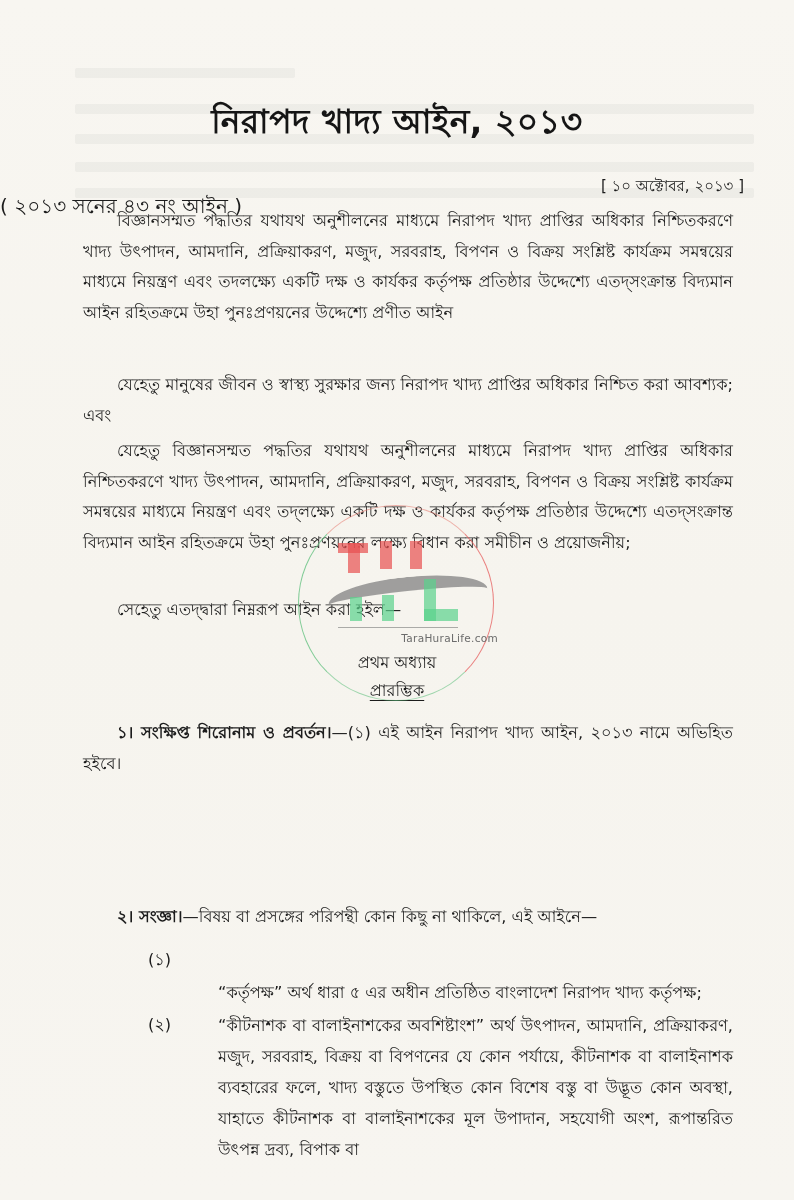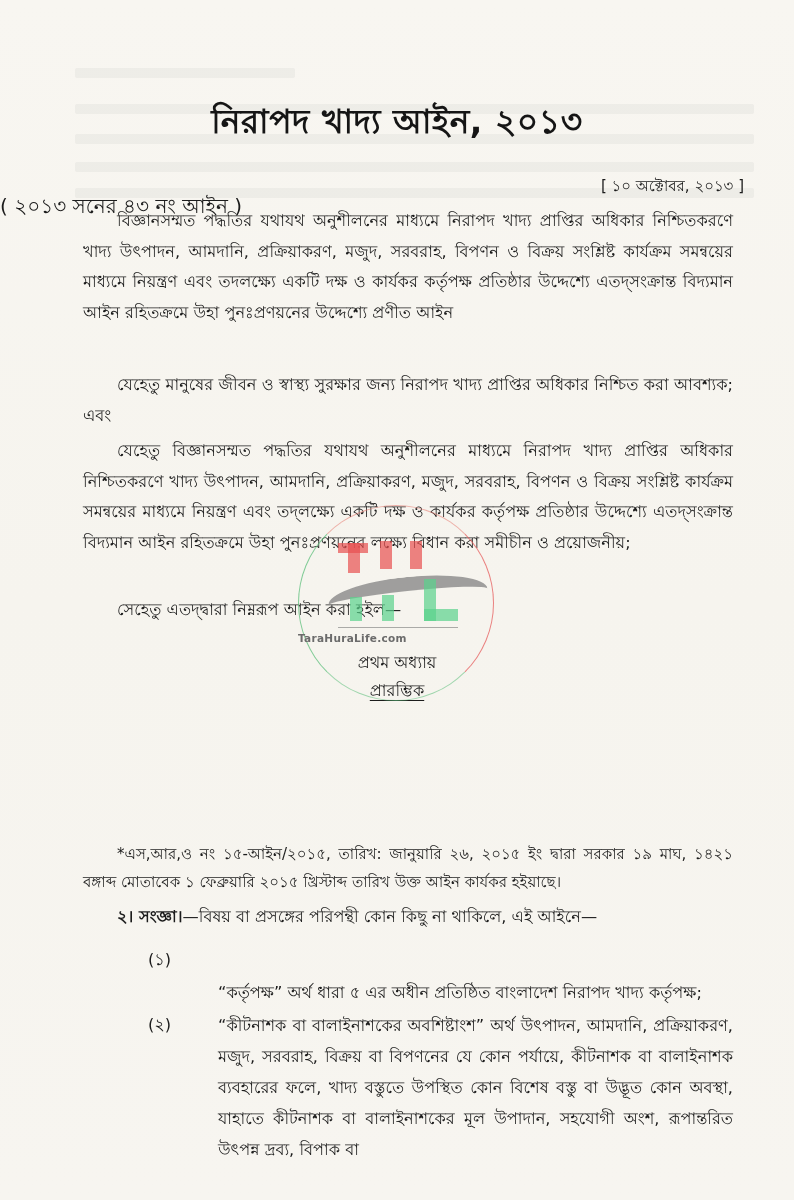--- a/index.html
+++ b/index.html
@@ -57,22 +57,22 @@
     .wm-red { position: absolute; background: rgba(232,80,80,0.7); }
     .wm-green { position: absolute; background: rgba(90,210,140,0.7); }
     .wm-swoosh {
       position: absolute; left: 30px; top: 72px; width: 160px; height: 40px;
       border-top: 14px solid rgba(130,130,130,0.75);
       border-radius: 100% 100% 0 0 / 100% 100% 0 0;
       transform: rotate(-6deg);
     }
     .wm-line { position: absolute; left: 40px; top: 122px; width: 120px; height: 1px; background: rgba(120,120,120,0.6); }
     .wm-site {
-      position: absolute; left: 0; top: 127px; width: 200px; text-align: left;
-      font-family: "DejaVu Sans", sans-serif; font-size: 10.5px; color: #6b6b6b; letter-spacing: 0.3px; font-weight: bold;
+      position: absolute; left: 0; top: 127px; width: 200px; text-align: right;
+      font-family: "DejaVu Sans", sans-serif; font-size: 10.5px; color: #6b6b6b; letter-spacing: 0.3px;
     }
   </style>
 </head>
 <body>
 
 <div class="page">
 
   <div class="bleed" style="top:68px; width:220px; right:auto;"></div>
   <div class="bleed" style="top:104px;"></div>
   <div class="bleed" style="top:134px;"></div>
@@ -89,23 +89,25 @@
 
   <p class="para indent" style="top:436px;">যেহেতু বিজ্ঞানসম্মত পদ্ধতির যথাযথ অনুশীলনের মাধ্যমে নিরাপদ খাদ্য প্রাপ্তির অধিকার নিশ্চিতকরণে খাদ্য উৎপাদন, আমদানি, প্রক্রিয়াকরণ, মজুদ, সরবরাহ, বিপণন ও বিক্রয় সংশ্লিষ্ট কার্যক্রম সমন্বয়ের মাধ্যমে নিয়ন্ত্রণ এবং তদ্‌লক্ষ্যে একটি দক্ষ ও কার্যকর কর্তৃপক্ষ প্রতিষ্ঠার উদ্দেশ্যে এতদ্‌সংক্রান্ত বিদ্যমান আইন রহিতক্রমে উহা পুনঃপ্রণয়নের লক্ষ্যে বিধান করা সমীচীন ও প্রয়োজনীয়;</p>
 
   <p class="para indent" style="top:595px;">সেহেতু এতদ্‌দ্বারা নিম্নরূপ আইন করা হইল—</p>
 
   <div class="center-line" style="top:678px;">
     <span class="underline">প্রারম্ভিক</span>
   </div>
   <div class="center-line" style="top:650px;">প্রথম অধ্যায়</div>
 
+  <p class="para indent" style="top:718px;">
+    <span class="bold">১। সংক্ষিপ্ত শিরোনাম ও প্রবর্তন।</span><span>—(১) এই আইন নিরাপদ খাদ্য আইন, ২০১৩ নামে অভিহিত হইবে।</span>
+  </p>
 
 
-  <p class="para indent note" style="top:840px;">*এস,আর,ও নং ১৫-আইন/২০১৫, তারিখ: জানুয়ারি ২৬, ২০১৫ ইং দ্বারা সরকার ১৯ মাঘ, ১৪২১ বঙ্গাব্দ মোতাবেক ১ ফেব্রুয়ারি ২০১৫ খ্রিস্টাব্দ তারিখ উক্ত আইন কার্যকর হইয়াছে।</p>
 
   <p class="para indent" style="top:902px;">
     <span class="bold">২। সংজ্ঞা।</span><span>—বিষয় বা প্রসঙ্গের পরিপন্থী কোন কিছু না থাকিলে, এই আইনে—</span>
   </p>
 
   <div class="def-num" style="top:945px;">(১)</div>
   <p class="def-text" style="top:945px;margin-top:32px;">“কর্তৃপক্ষ” অর্থ ধারা ৫ এর অধীন প্রতিষ্ঠিত বাংলাদেশ নিরাপদ খাদ্য কর্তৃপক্ষ;</p>
 
   <div class="def-num" style="top:1010px;">(২)</div>
   <p class="def-text" style="top:1010px;">“কীটনাশক বা বালাইনাশকের অবশিষ্টাংশ” অর্থ উৎপাদন, আমদানি, প্রক্রিয়াকরণ, মজুদ, সরবরাহ, বিক্রয় বা বিপণনের যে কোন পর্যায়ে, কীটনাশক বা বালাইনাশক ব্যবহারের ফলে, খাদ্য বস্তুতে উপস্থিত কোন বিশেষ বস্তু বা উদ্ভূত কোন অবস্থা, যাহাতে কীটনাশক বা বালাইনাশকের মূল উপাদান, সহযোগী অংশ, রূপান্তরিত উৎপন্ন দ্রব্য, বিপাক বা</p>

